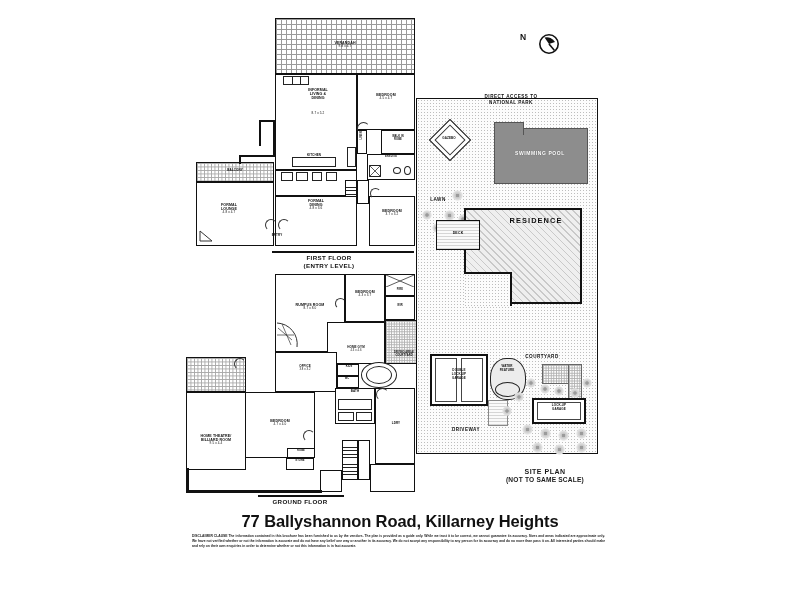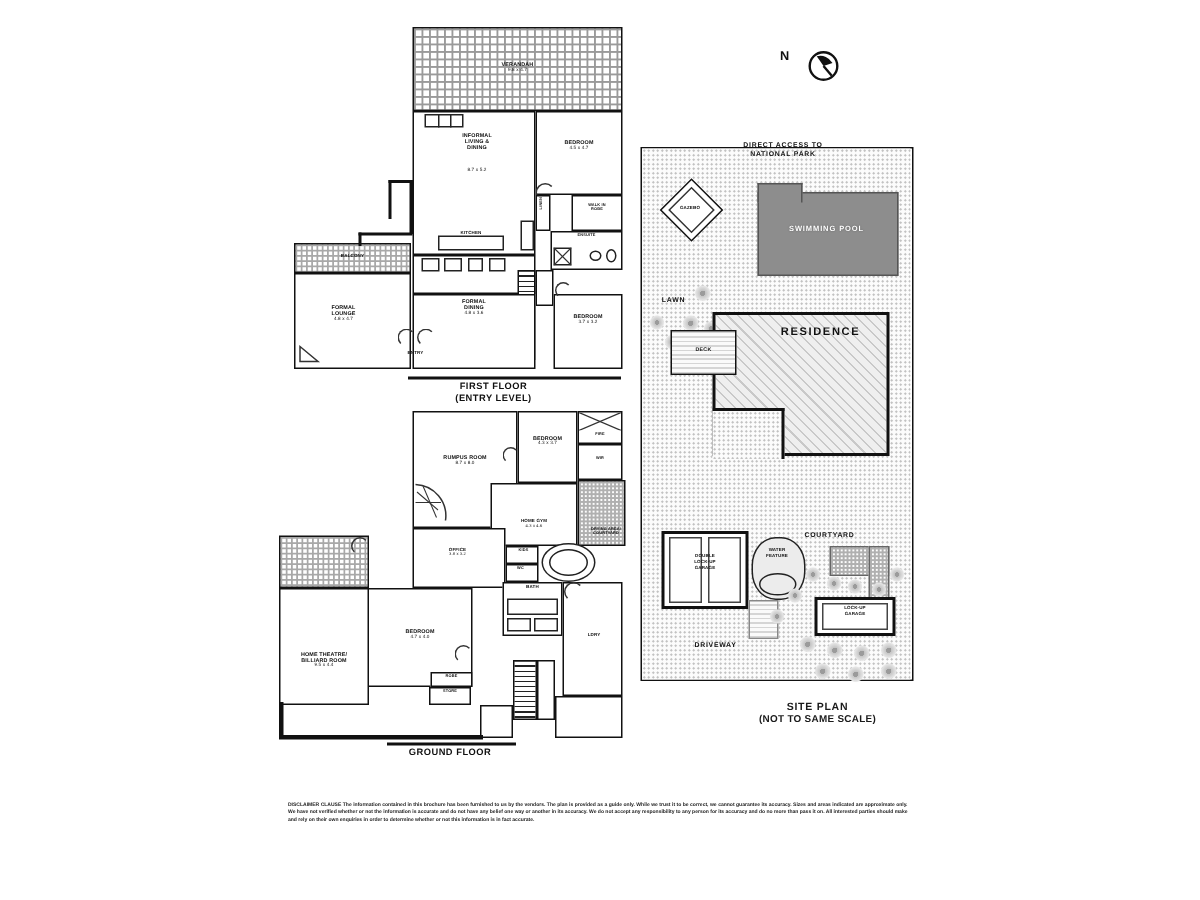--- a/index.html
+++ b/index.html
@@ -327,21 +327,21 @@
 
     <div class="wall" style="left:186px;top:228px;width:136px;height:2.5px;"></div>
     <div class="wall" style="left:186px;top:206px;width:2.5px;height:24px;"></div>
   </div>
 
   <div id="floorTitle2" style="left:300px;top:498px;">
     <div class="ft-line">GROUND FLOOR</div>
   </div>
   <div class="hline" style="left:258px;top:495px;width:86px;height:2px;"></div>
 
-  <div class="abs" style="left:425px;top:92px;width:185px;height:370px;">
+  <div class="abs" style="left:414px;top:92px;width:185px;height:370px;">
 
     <div class="abs" style="left:2px;top:6px;width:182px;height:356px;border:1.4px solid #111;box-sizing:border-box;background:#fff;"></div>
 
     <div class="abs stipple" style="left:3px;top:7px;width:179px;height:354px;"></div>
 
     <div class="sp" style="left:97px;top:2px;white-space:pre-line;">DIRECT ACCESS TO
 NATIONAL PARK</div>
 
     <div class="abs" style="left:21px;top:33px;width:28px;height:28px;border:1.4px solid #111;
                 transform:rotate(45deg);background:#fff;"></div>
@@ -408,18 +408,19 @@
     <div class="plant" style="left:118px;top:350px;width:11px;height:11px;"></div>
     <div class="plant" style="left:140px;top:352px;width:11px;height:11px;"></div>
     <div class="plant" style="left:162px;top:350px;width:11px;height:11px;"></div>
   </div>
 
   <div id="siteTitle" style="left:545px;top:468px;">
     <span class="s1">SITE PLAN</span>
     <span class="s2">(NOT TO SAME SCALE)</span>
   </div>
 
+  <div id="address">77 Ballyshannon Road, Killarney Heights</div>
 
   <div id="disclaimer">
     <span class="head">DISCLAIMER CLAUSE</span><span> The information contained in this brochure has been furnished to us by the vendors. The plan is provided as a guide only. While we trust it to be correct, we cannot guarantee its accuracy. Sizes and areas indicated are approximate only. We have not verified whether or not the information is accurate and do not have any belief one way or another in its accuracy. We do not accept any responsibility to any person for its accuracy and do no more than pass it on. All interested parties should make and rely on their own enquiries in order to determine whether or not this information is in fact accurate.</span>
   </div>
 
 </div>
 
 </body></html>

